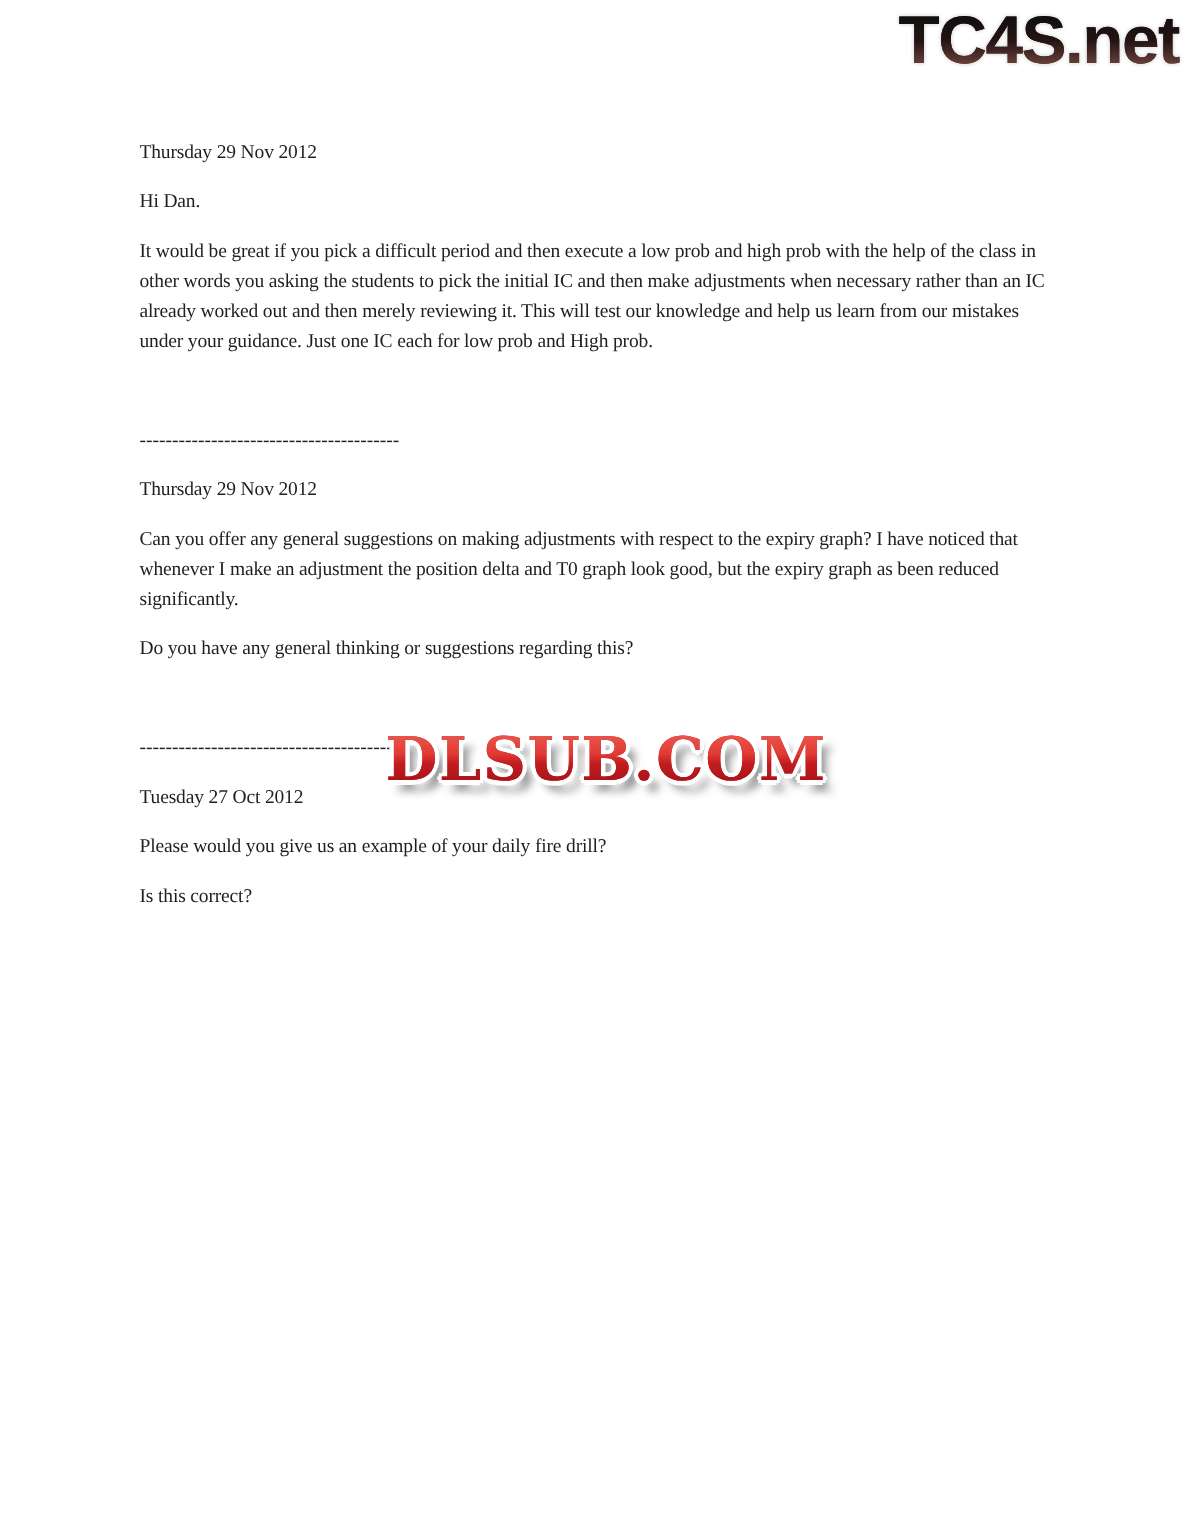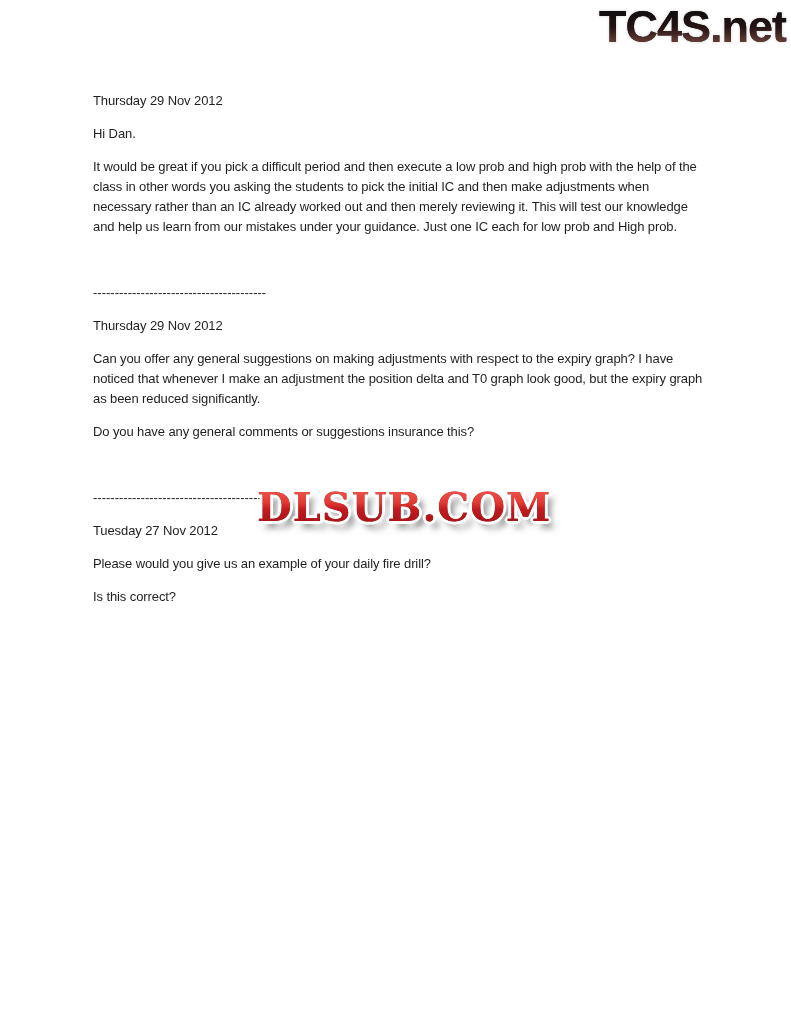--- a/index.html
+++ b/index.html
@@ -18,20 +18,21 @@
 
   
   .content {
     position: absolute;
     left: 93px;
     top: 91px;
     width: 612px;
     color: #1f1f1f;
     font-size: 13px;
     letter-spacing: -0.1px;
+    font-family: Liberation Serif, serif;
   }
   .content p {
     margin: 0 0 13px 0;
     line-height: 20px;
   }
   .content p.spacer { height: 20px; }
   .content p.divider { letter-spacing: 0; white-space: nowrap; }
 
   
   .tc4s-logo {
@@ -116,25 +117,25 @@
 
   <div class="content">
     <p>Thursday 29 Nov 2012</p>
     <p>Hi Dan.</p>
     <p>It would be great if you pick a difficult period and then execute a low prob and high prob with the help of the class in other words you asking the students to pick the initial IC and then make adjustments when necessary rather than an IC already worked out and then merely reviewing it. This will test our knowledge and help us learn from our mistakes under your guidance. Just one IC each for low prob and High prob.</p>
     <p class="spacer"></p>
     <p class="divider">----------------------------------------</p>
 
     <p>Thursday 29 Nov 2012</p>
     <p>Can you offer any general suggestions on making adjustments with respect to the expiry graph? I have noticed that whenever I make an adjustment the position delta and T0 graph look good, but the expiry graph as been reduced significantly.</p>
-    <p>Do you have any general comments or suggestions insurance this?</p>
+    <p>Do you have any general thinking or suggestions regarding this?</p>
     <p class="spacer"></p>
     <p class="divider">----------------------------------------</p>
 
-    <p>Tuesday 27 Nov 2012</p>
+    <p>Tuesday 27 Oct 2012</p>
     <p>Please would you give us an example of your daily fire drill?</p>
     <p>Is this correct?</p>
   </div>
 
   <div class="dlsub-logo">
     <span class="dlsub-base">DLSUB.COM</span>
     <span class="dlsub-grad" aria-hidden="true">DLSUB.COM</span>
   </div>
 
   <div class="traders-logo">TradersXtreme.com</div>

